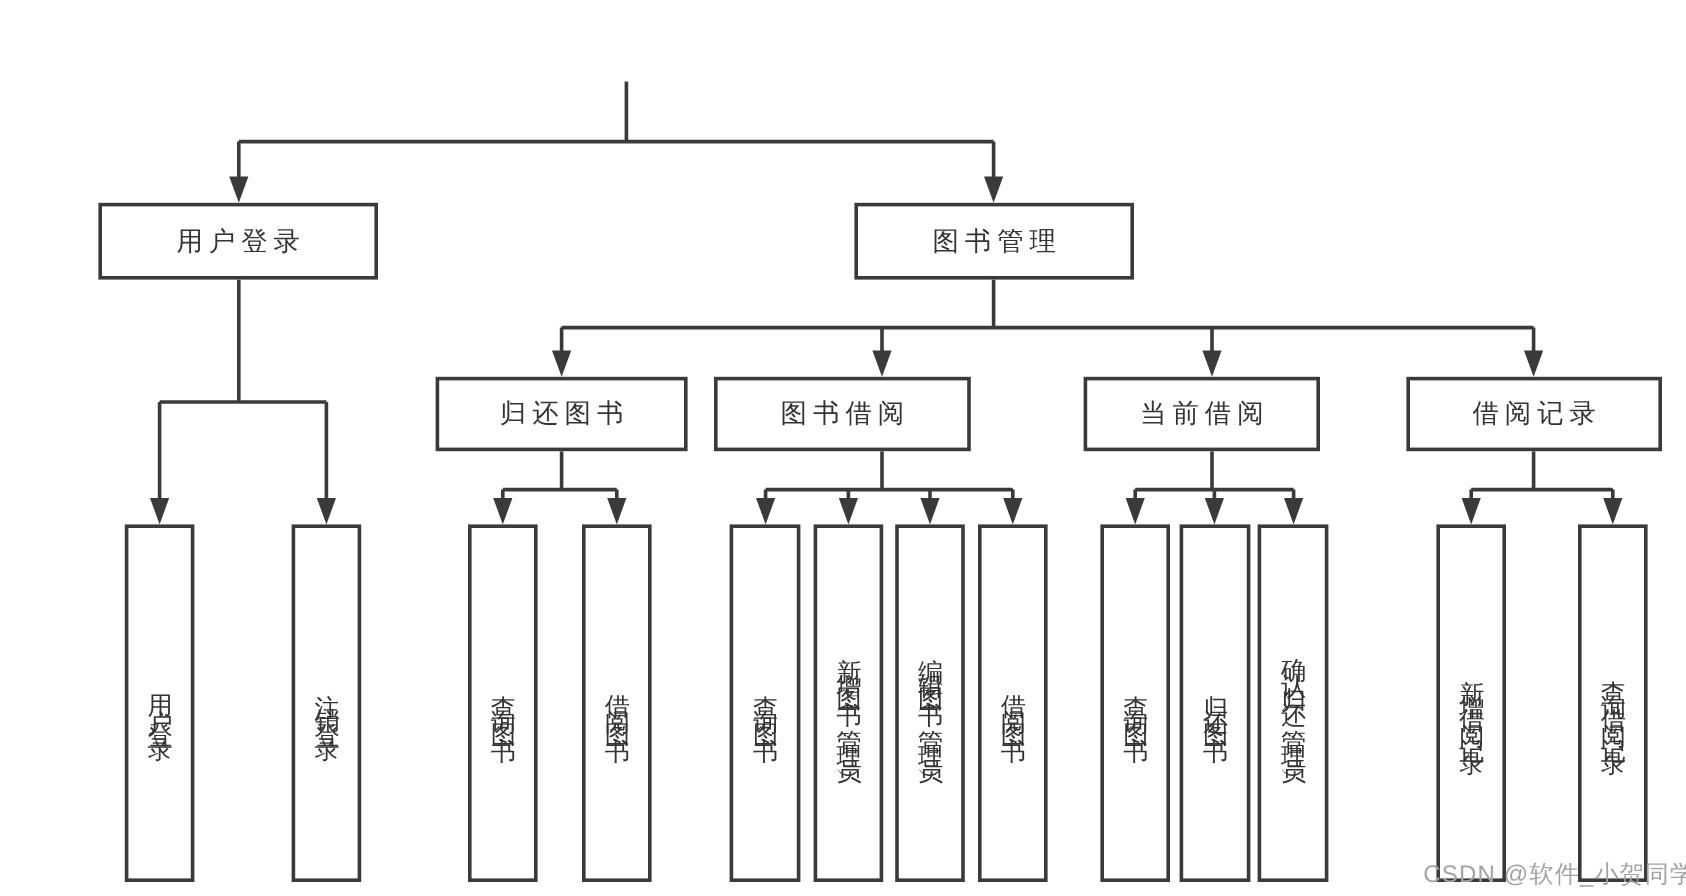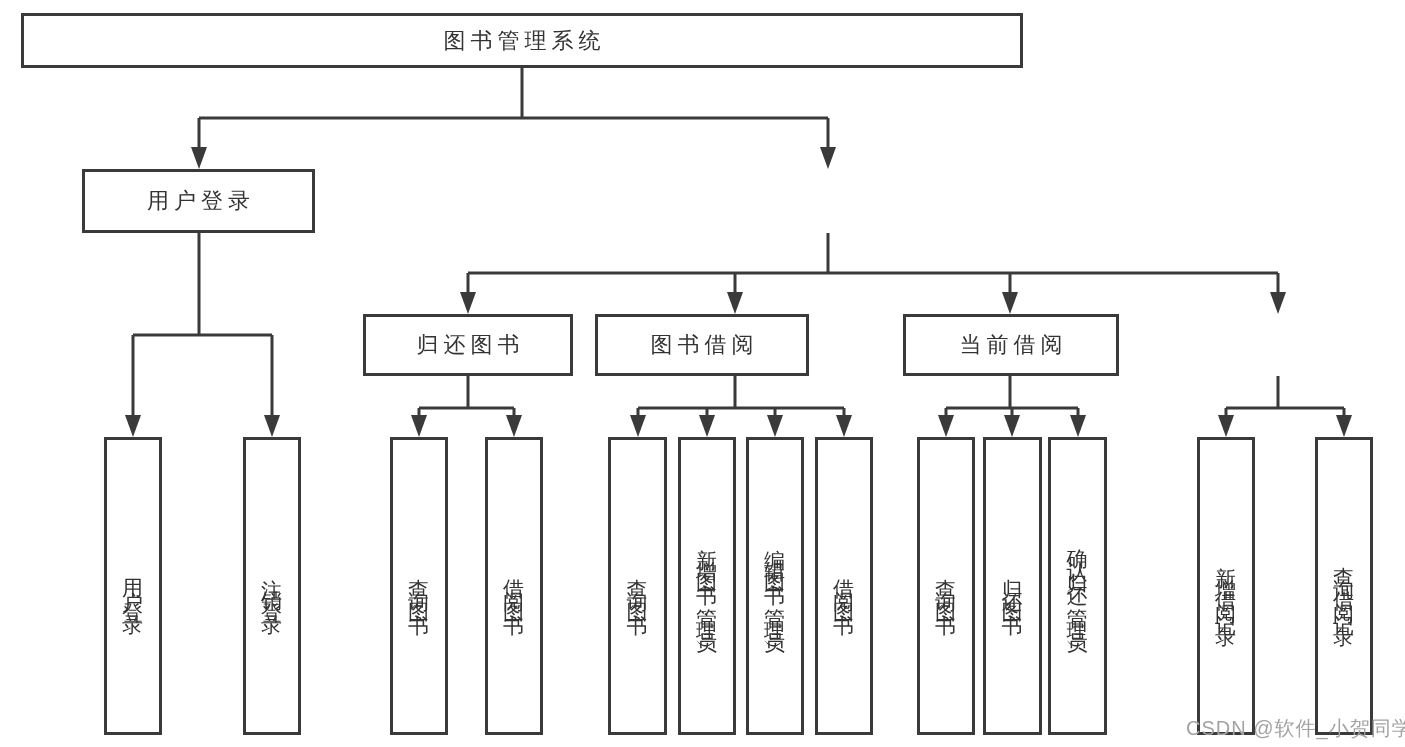--- a/index.html
+++ b/index.html
@@ -55,36 +55,39 @@
       <polygon points="699,415 715,415 707,437" fill="#3a3a3a"></polygon>
       <polygon points="767,415 783,415 775,437" fill="#3a3a3a"></polygon>
       <polygon points="836,415 852,415 844,437" fill="#3a3a3a"></polygon>
       <polygon points="938,415 954,415 946,437" fill="#3a3a3a"></polygon>
       <polygon points="1004,415 1020,415 1012,437" fill="#3a3a3a"></polygon>
       <polygon points="1070,415 1086,415 1078,437" fill="#3a3a3a"></polygon>
       <polygon points="1218,415 1234,415 1226,437" fill="#3a3a3a"></polygon>
       <polygon points="1336,415 1352,415 1344,437" fill="#3a3a3a"></polygon>
     </svg>
 
-  <div class="node h-node" style="left:21px; top:13px; width:1002px; height:55px;">
-    <span class="lbl">图书管理系统</span>
-  </div>
 
   <div class="node h-node" style="left:82px; top:169px; width:233px; height:64px;">
     <span class="lbl">用户登录</span>
+  </div>
+  <div class="node h-node" style="left:712px; top:169px; width:233px; height:64px;">
+    <span class="lbl">图书管理</span>
   </div>
 
   <div class="node h-node" style="left:363px; top:314px; width:210px; height:62px;">
     <span class="lbl">归还图书</span>
   </div>
   <div class="node h-node" style="left:595px; top:314px; width:214px; height:62px;">
     <span class="lbl">图书借阅</span>
   </div>
-  <div class="node h-node" style="left:903px; top:314px; width:216px; height:62px;">
+  <div class="node h-node" style="left:903px; top:314px; width:197px; height:62px;">
     <span class="lbl">当前借阅</span>
+  </div>
+  <div class="node h-node" style="left:1172px; top:314px; width:213px; height:62px;">
+    <span class="lbl">借阅记录</span>
   </div>
 
   <div class="node leaf" style="left:104px; top:437px; width:58px; height:298px;">
     <span class="lbl">用户登录</span>
   </div>
   <div class="node leaf" style="left:243px; top:437px; width:58px; height:298px;">
     <span class="lbl">注销登录</span>
   </div>
 
   <div class="node leaf" style="left:390px; top:437px; width:58px; height:298px;">

